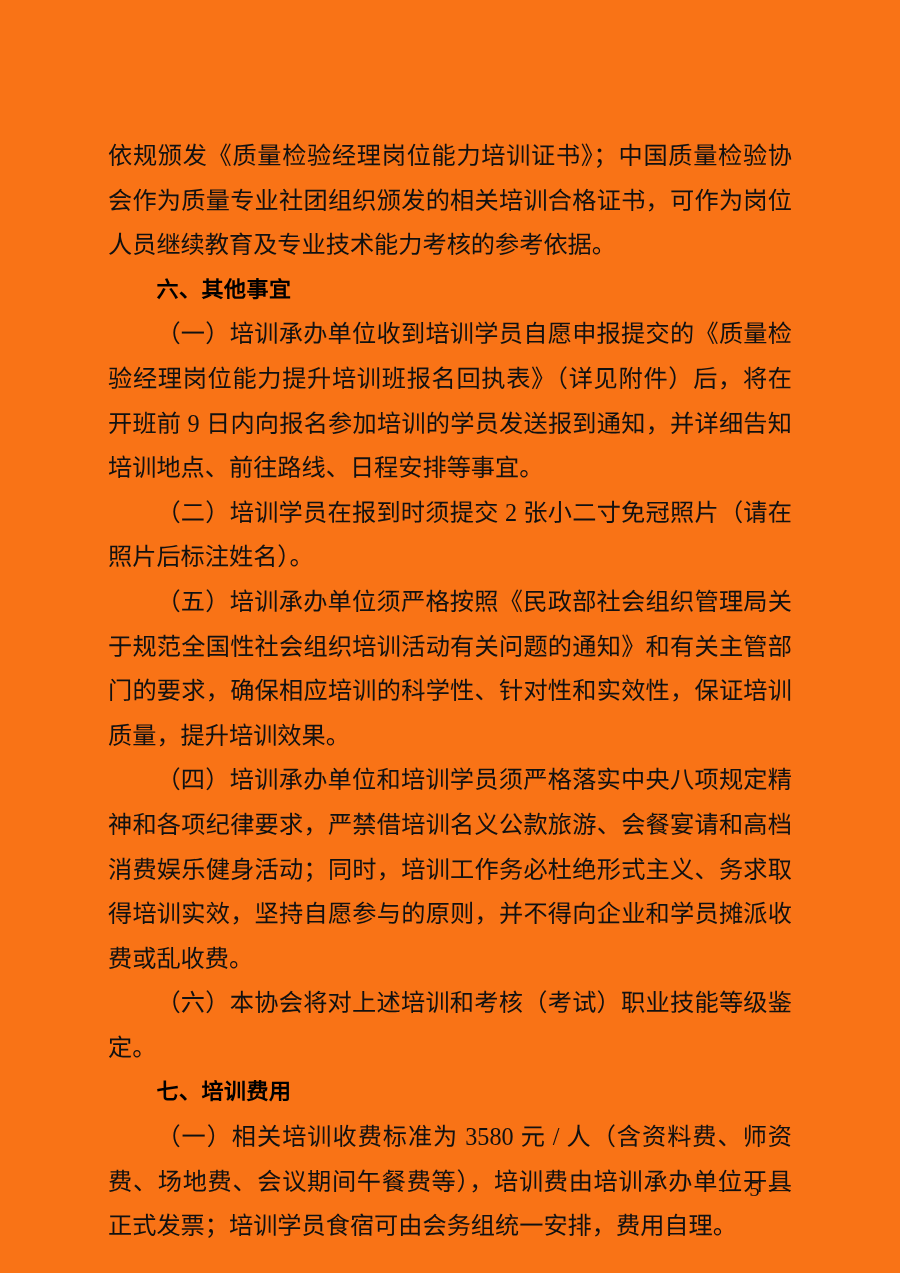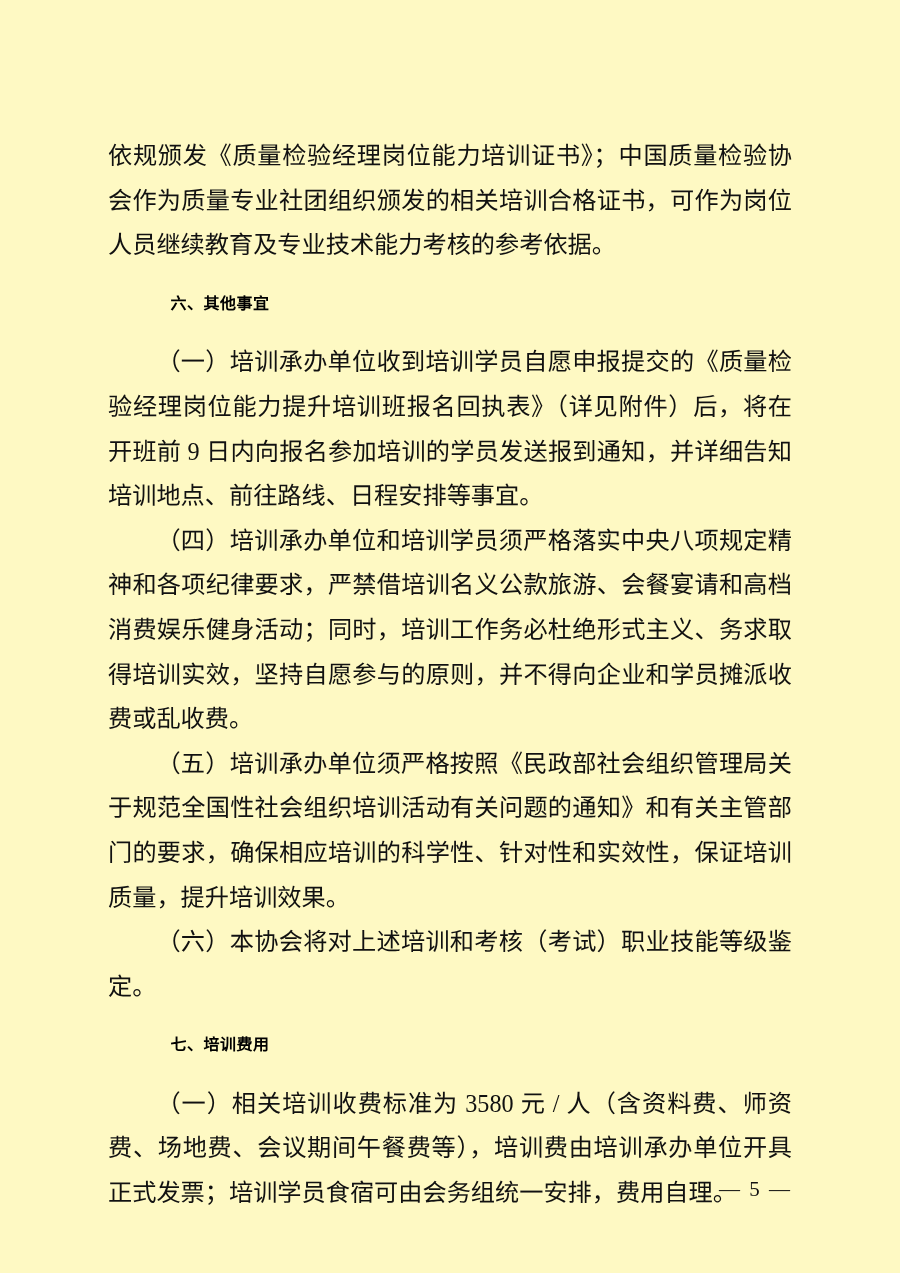--- a/index.html
+++ b/index.html
@@ -17,21 +17,21 @@
     color: #000000;
     -webkit-font-smoothing: antialiased;
   }
 
   
   .page {
     position: absolute;
     left: 0; top: 0;
     width: 900px;
     height: 1273px;
-    background: #fef9c3;
+    background: #f97316;
   }
 
   .text-frame {
     position: absolute;
     left: 108px;
     top: 134px;
     width: 684px;
   }
 
   
@@ -48,25 +48,25 @@
     text-indent: 48.4px;   
     word-break: break-all;
   }
   .para.no-indent {
     text-indent: 0;
   }
 
   
   .heading {
     font-family: "Liberation Sans", "DejaVu Sans", sans-serif;
-    font-size: 16px;
+    font-size: 22px;
     line-height: 44.6px;
     font-weight: 700;
     letter-spacing: 0.5px;
-    margin: 14px;
+    margin: 0;
     text-indent: 48.4px;   
     color: #000000;
   }
 
   
   .page-footer {
     position: absolute;
     left: 108px;
     top: 1174px;
     width: 684px;
@@ -84,25 +84,26 @@
 <div class="page">
 
   <div class="text-frame">
 
     <p class="para no-indent">依规颁发《质量检验经理岗位能力培训证书》；中国质量检验协会作为质量专业社团组织颁发的相关培训合格证书，可作为岗位人员继续教育及专业技术能力考核的参考依据。</p>
 
     <h2 class="heading">六、其他事宜</h2>
 
     <p class="para">（一）培训承办单位收到培训学员自愿申报提交的《质量检验经理岗位能力提升培训班报名回执表》（详见附件）后，将在开班前 9 日内向报名参加培训的学员发送报到通知，并详细告知培训地点、前往路线、日程安排等事宜。</p>
 
+    <p class="para">（二）培训学员在报到时须提交 2 张小二寸免冠照片（请在照片后标注姓名）。</p>
 
 
+    <p class="para">（五）培训承办单位须严格按照《民政部社会组织管理局关于规范全国性社会组织培训活动有关问题的通知》和有关主管部门的要求，确保相应培训的科学性、针对性和实效性，保证培训质量，提升培训效果。</p>
+
     <p class="para">（四）培训承办单位和培训学员须严格落实中央八项规定精神和各项纪律要求，严禁借培训名义公款旅游、会餐宴请和高档消费娱乐健身活动；同时，培训工作务必杜绝形式主义、务求取得培训实效，坚持自愿参与的原则，并不得向企业和学员摊派收费或乱收费。</p>
-
-    <p class="para">（五）培训承办单位须严格按照《民政部社会组织管理局关于规范全国性社会组织培训活动有关问题的通知》和有关主管部门的要求，确保相应培训的科学性、针对性和实效性，保证培训质量，提升培训效果。</p>
 
     <p class="para">（六）本协会将对上述培训和考核（考试）职业技能等级鉴定。</p>
 
     <h2 class="heading">七、培训费用</h2>
 
     <p class="para">（一）相关培训收费标准为 3580 元 / 人（含资料费、师资费、场地费、会议期间午餐费等），培训费由培训承办单位开具正式发票；培训学员食宿可由会务组统一安排，费用自理。</p>
 
   </div>
 
   <div class="page-footer">— 5 —</div>

